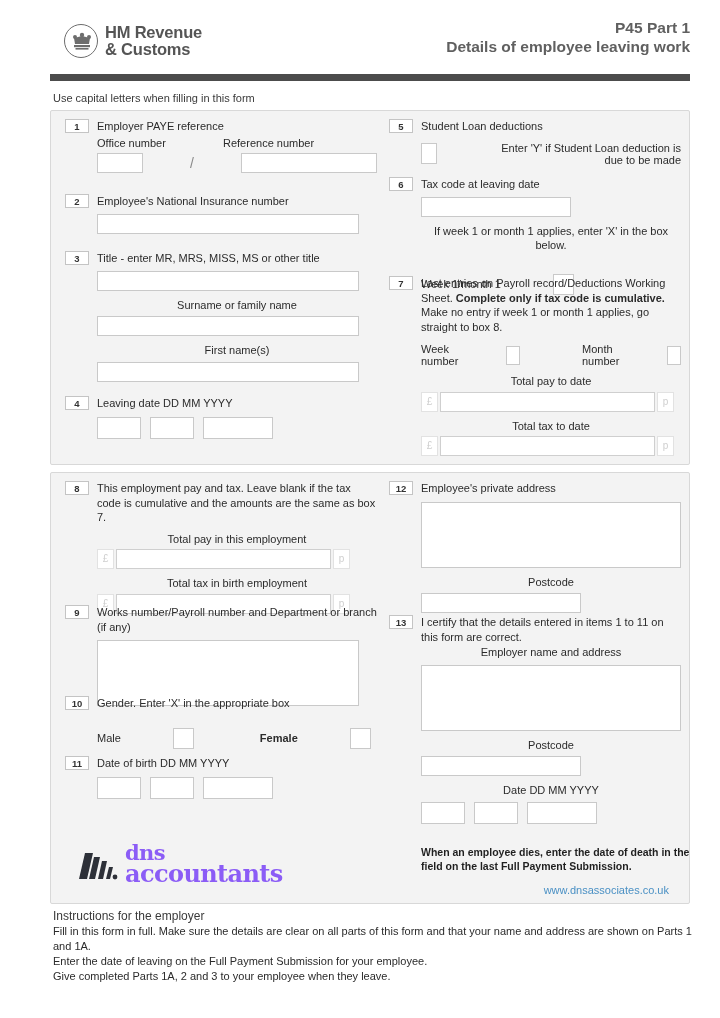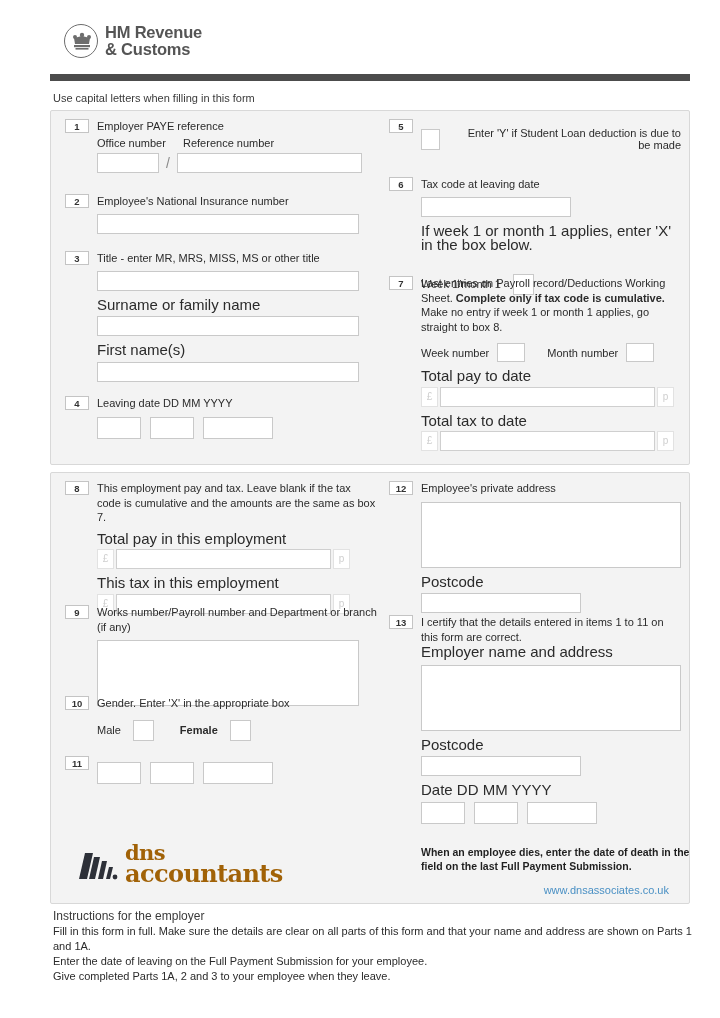--- a/index.html
+++ b/index.html
@@ -72,30 +72,30 @@
     font-size: 9.5px; font-weight: bold; color: #333;
     text-align: center; line-height: 13px;
   }
   .blabel {
     margin-left: 32px;
     font-size: 11px; line-height: 14.5px; color: #2b2b2b;
   }
   .blabel b { font-weight: bold; }
   .sublabel {
     margin-left: 32px;
-    font-size: 15px; line-height: 14.5px; color: #2b2b2b;
+    font-size: 11px; line-height: 14.5px; color: #2b2b2b; text-align: center;
   }
   .sublabel.pad { margin-top: 7px; }
 
   .inp {
     background: #ffffff; border: 1px solid #c9c9c9;
     height: 20px; display: inline-block; vertical-align: middle;
   }
   .inp.tall { height: 66px; }
-  .row { margin-left: 32px; margin-top: 4px; display: flex; align-items: center; }
+  .row { margin-left: 32px; margin-top: 4px; display: flex; align-items: center; gap: 40px; }
   .row.tight { margin-top: 2px; }
 
   .tickbox {
     width: 21px; height: 21px; background: #ffffff;
     border: 1px solid #c9c9c9; display: inline-block; vertical-align: middle;
   }
   .smallbox {
     width: 28px; height: 19px; background: #ffffff;
     border: 1px solid #c9c9c9; display: inline-block; vertical-align: middle;
   }
@@ -121,21 +121,21 @@
   .inline-lbl { font-size: 11px; color: #2b2b2b; }
 
   
   .dns {
     position: absolute; left: 14px; bottom: 18px;
     display: flex; align-items: flex-end;
   }
   .dns-bars { width: 40px; height: 38px; margin-right: 6px; }
   .dns-text {
     font-family: "DejaVu Serif", serif;
-    font-weight: bold; color: #a16207; line-height: 0.93;
+    font-weight: bold; color: #8b5cf6; line-height: 0.93;
     letter-spacing: -0.6px;
   }
   .dns-text .l1 { font-size: 21px; display:block; }
   .dns-text .l2 { font-size: 24px; display:block; }
 
   .death-note {
     position: absolute; left: 0; width: 270px;
     font-size: 10.5px; font-weight: bold; line-height: 14px; color: #1f1f1f;
   }
   .site-url {
@@ -165,20 +165,24 @@
           <path d="M4 6 L12 4 L20 6 L19 12 L5 12 Z" fill="#6d6d6d"></path>
           <rect x="4" y="13" width="16" height="2.2" fill="#6d6d6d"></rect>
           <rect x="5.5" y="16" width="13" height="1.6" fill="#6d6d6d"></rect>
         </svg>
       </div>
       <div class="hmrc-name">
         <span>HM Revenue</span>
         <span>&amp; Customs</span>
       </div>
     </div>
+    <div class="doc-title">
+      <div class="t1">P45 Part 1</div>
+      <div class="t2">Details of employee leaving work</div>
+    </div>
   </div>
   <div class="hrule"></div>
   <div class="capital-note">Use capital letters when filling in this form</div>
 
   <div class="panel" id="panel-top">
 
     <div class="col-left">
 
       <div class="block" style="top:8px;">
         <div class="numbox">1</div>
@@ -227,20 +231,21 @@
           <span class="d yy"></span>
         </div>
       </div>
 
     </div>
 
     <div class="col-right">
 
       <div class="block" style="top:8px;">
         <div class="numbox">5</div>
+        <div class="blabel">Student Loan deductions</div>
         <div class="row" style="margin-top:8px;text-align:right;">
           <span class="tickbox"></span>
           <span class="inline-lbl" style="margin-left:14px;">Enter 'Y' if Student Loan deduction is due to be made</span>
         </div>
       </div>
 
       <div class="block" style="top:66px;">
         <div class="numbox">6</div>
         <div class="blabel">Tax code at leaving date</div>
         <div class="row" style="margin-top:5px;">
@@ -285,49 +290,50 @@
 
       <div class="block" style="top:8px;">
         <div class="numbox">8</div>
         <div class="blabel">This employment pay and tax. Leave blank if the tax code is cumulative and the amounts are the same as box 7.</div>
         <div class="sublabel pad">Total pay in this employment</div>
         <div class="money">
           <span class="cap">£</span>
           <span class="mid" style="width:215px;"></span>
           <span class="cap">p</span>
         </div>
-        <div class="sublabel pad">This tax in this employment</div>
+        <div class="sublabel pad">Total tax in birth employment</div>
         <div class="money">
           <span class="cap">£</span>
           <span class="mid" style="width:215px;"></span>
           <span class="cap">p</span>
         </div>
       </div>
 
       <div class="block" style="top:132px;">
         <div class="numbox">9</div>
         <div class="blabel">Works number/Payroll number and Department or branch (if any)</div>
         <div class="row" style="margin-top:6px;">
           <span class="inp tall" style="width:262px;"></span>
         </div>
       </div>
 
       <div class="block" style="top:223px;">
         <div class="numbox">10</div>
         <div class="blabel">Gender. Enter 'X' in the appropriate box</div>
-        <div class="row" style="margin-top:9px;">
+        <div class="row" style="margin-top:17px;">
           <span class="inline-lbl">Male</span>
           <span class="tickbox" style="margin-left:12px;"></span>
           <span class="inline-lbl" style="margin-left:26px;font-weight:bold;">Female</span>
           <span class="tickbox" style="margin-left:12px;"></span>
         </div>
       </div>
 
       <div class="block" style="top:283px;">
         <div class="numbox">11</div>
+        <div class="blabel">Date of birth  DD MM YYYY</div>
         <div class="dates" style="margin-top:6px;">
           <span class="d dd"></span>
           <span class="d mm"></span>
           <span class="d yy"></span>
         </div>
       </div>
 
       <div class="dns">
         <svg class="dns-bars" viewBox="0 0 40 38" aria-hidden="true">
           <g fill="#2d3038">

